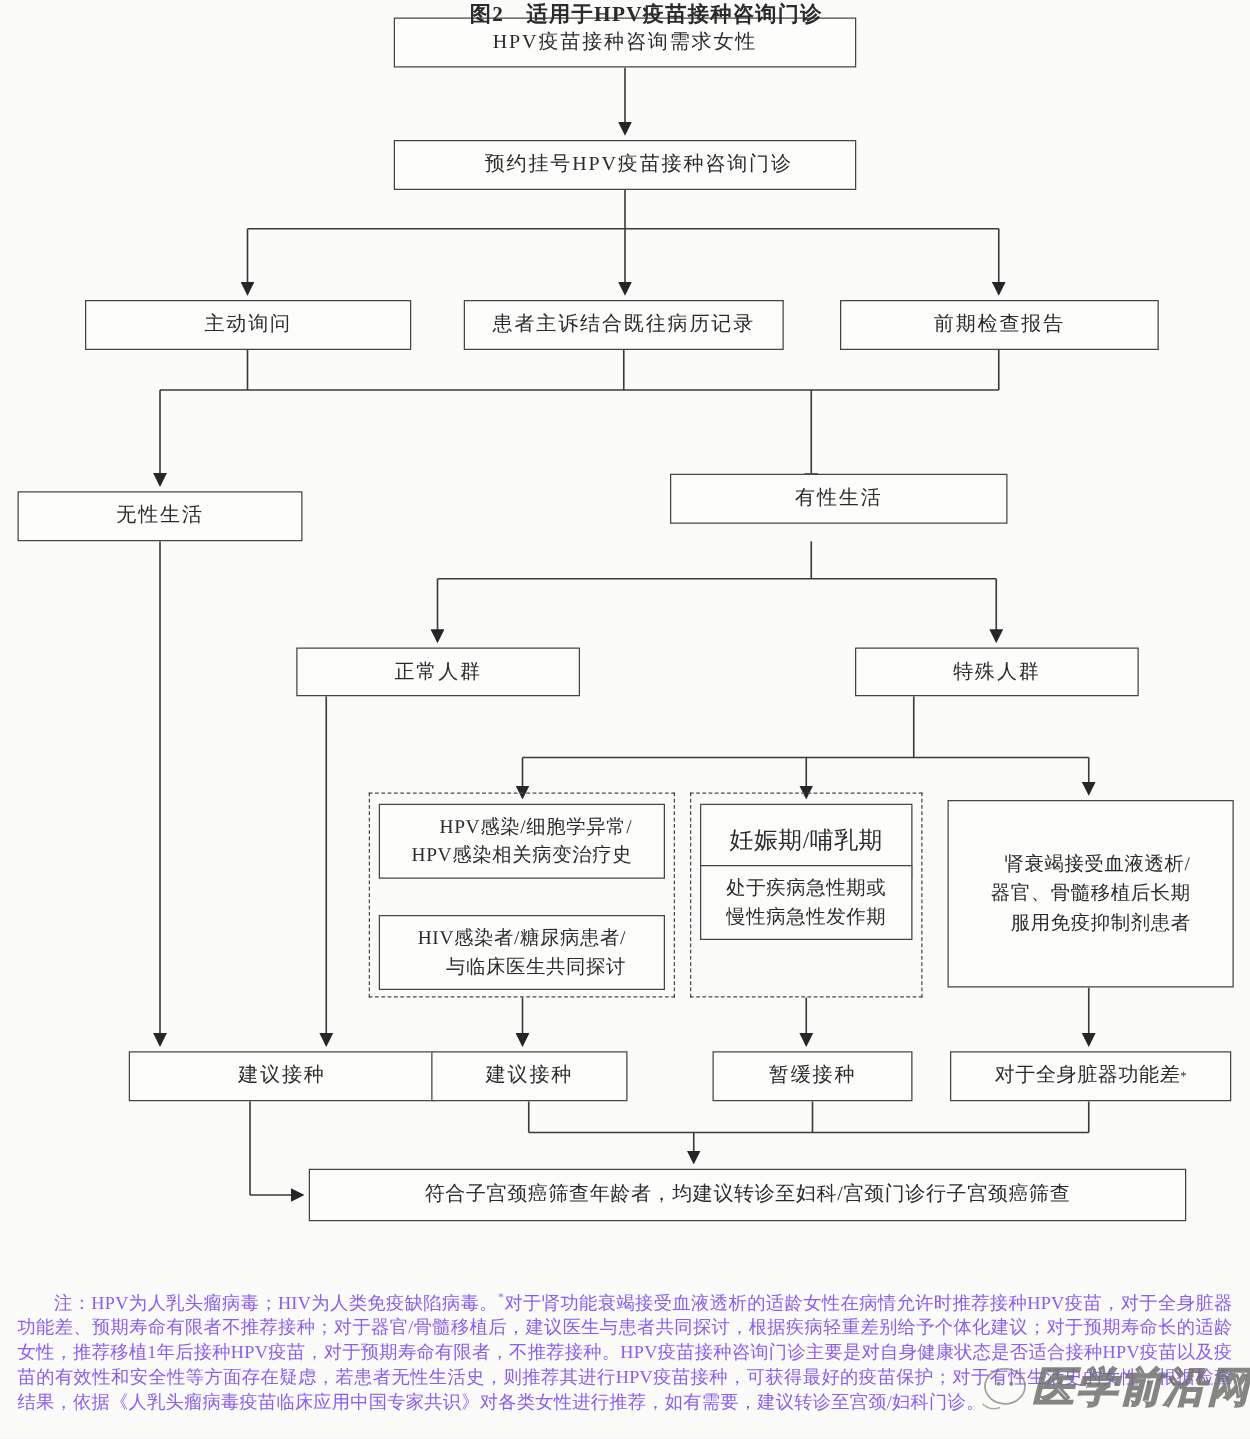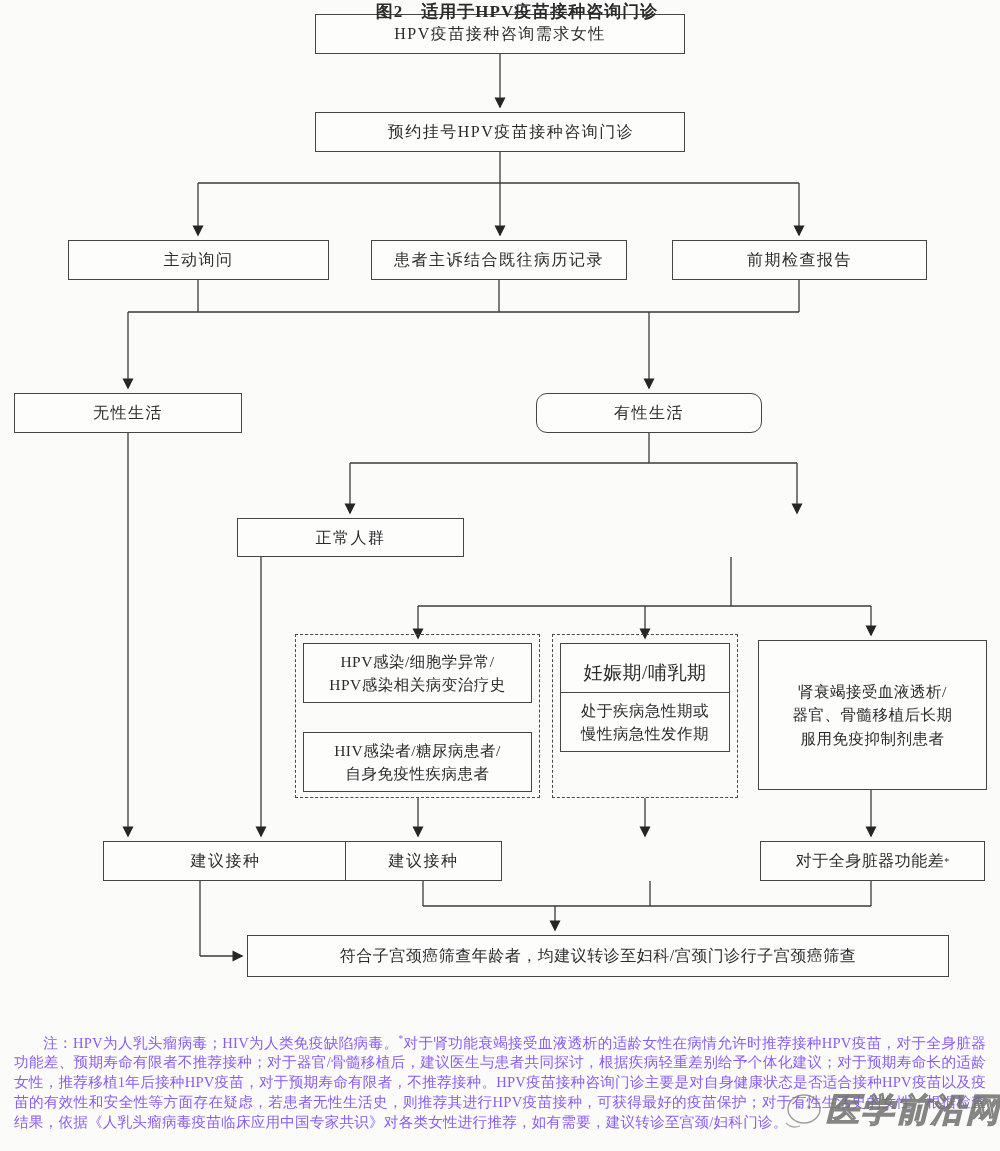--- a/index.html
+++ b/index.html
@@ -11,21 +11,21 @@
     background:#fbfbf9;
     font-family:"Liberation Serif","DejaVu Serif",serif;
     color:#2b2b2b;
     overflow:hidden;
   }
   .connectors{position:absolute;left:0;top:0;width:1000px;height:1010px;}
   .node{
     position:absolute;box-sizing:border-box;
     border:1.4px solid #454545;background:#fdfdfc;
     display:flex;align-items:center;justify-content:center;
-    text-align:center;font-size:16px;line-height:1.5;
+    text-align:right;font-size:16px;line-height:1.5;
     letter-spacing:1.5px;white-space:pre-line;
     padding:2px 6px;
   }
   .group{
     position:absolute;box-sizing:border-box;
     border:1.4px dashed #4a4a4a;background:transparent;
   }
   .node .sup{font-size:10px;vertical-align:super;letter-spacing:0;}
   .caption{
     position:absolute;left:0;top:988;width:1000px;
@@ -103,48 +103,50 @@
   <div class="node" style="left:315px;top:112px;width:370px;height:40px;padding-left:28px;">预约挂号HPV疫苗接种咨询门诊</div>
 
   <div class="node" style="left:68px;top:240px;width:261px;height:40px;">主动询问</div>
 
   <div class="node" style="left:371px;top:240px;width:256px;height:40px;">患者主诉结合既往病历记录</div>
 
   <div class="node" style="left:672px;top:240px;width:255px;height:40px;">前期检查报告</div>
 
   <div class="node" style="left:14px;top:393px;width:228px;height:40px;">无性生活</div>
 
-  <div class="node" style="left:536px;top:393px;width:226px;height:40px;border-radius:11px;">有性生活</div>
+  <div class="node" style="left:536px;top:379px;width:270px;height:40px;">有性生活</div>
 
   <div class="node" style="left:237px;top:518px;width:227px;height:39px;">正常人群</div>
 
+  <div class="node" style="left:684px;top:518px;width:227px;height:39px;">特殊人群</div>
 
   <div class="group" style="left:295px;top:634px;width:245px;height:164px;"></div>
 
   <div class="node" style="left:303px;top:643px;width:229px;height:60px;font-size:15.5px;letter-spacing:0.5px;">HPV感染/细胞学异常/
 HPV感染相关病变治疗史</div>
 
   <div class="node" style="left:303px;top:732px;width:229px;height:60px;font-size:15.5px;letter-spacing:0.5px;">HIV感染者/糖尿病患者/
-自身免疫性疾病患者</div>
+与临床医生共同探讨</div>
 
   <div class="group" style="left:552px;top:634px;width:186px;height:164px;"></div>
 
   <div class="node" style="left:560px;top:643px;width:170px;height:60px;font-size:19px;letter-spacing:0.5px;">妊娠期/哺乳期</div>
 
   <div class="node" style="left:560px;top:692px;width:170px;height:60px;font-size:15.5px;letter-spacing:0.5px;">处于疾病急性期或
 慢性病急性发作期</div>
 
   <div class="node" style="left:758px;top:640px;width:229px;height:150px;font-size:15.5px;letter-spacing:0.5px;">肾衰竭接受血液透析/
 器官、骨髓移植后长期
 服用免疫抑制剂患者</div>
 
   <div class="node" style="left:103px;top:841px;width:245px;height:40px;">建议接种</div>
 
   <div class="node" style="left:345px;top:841px;width:157px;height:40px;">建议接种</div>
 
+  <div class="node" style="left:570px;top:841px;width:160px;height:40px;">暂缓接种</div>
 
   <div class="node" style="left:760px;top:841px;width:225px;height:40px;letter-spacing:0.5px;">
     <span>对于全身脏器功能差</span><span class="sup">*</span>
   </div>
 
   <div class="node" style="left:247px;top:935px;width:702px;height:42px;letter-spacing:0.5px;">符合子宫颈癌筛查年龄者，均建议转诊至妇科/宫颈门诊行子宫颈癌筛查</div>
 
   <div class="caption">
     <span class="cap-prefix">图2</span><span>适用于HPV疫苗接种咨询门诊</span>
   </div>

